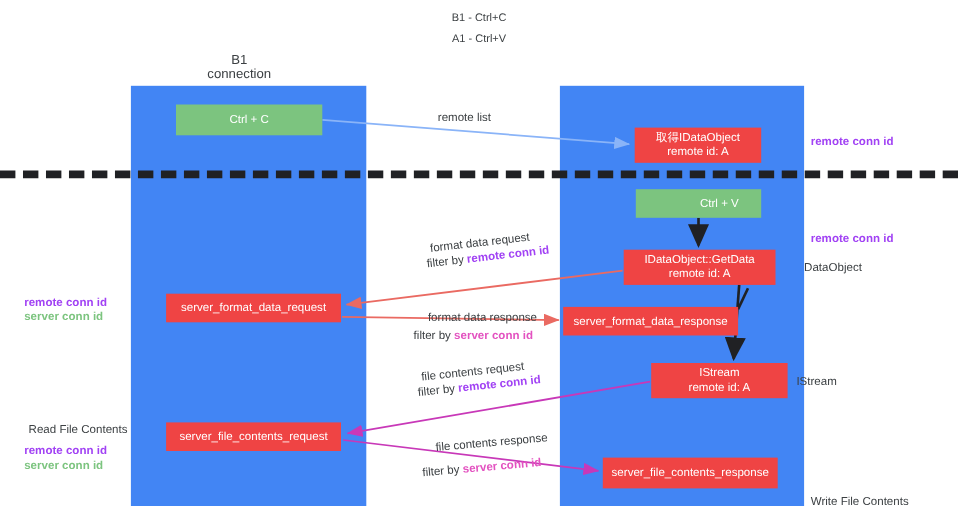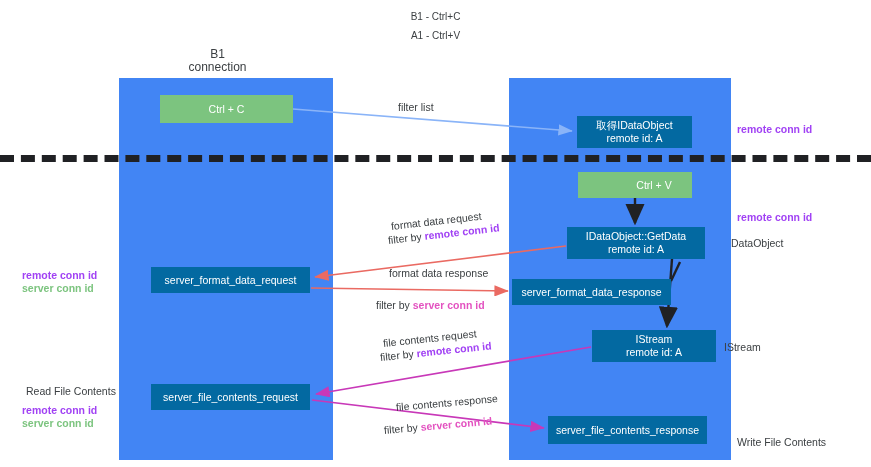--- a/index.html
+++ b/index.html
@@ -38,21 +38,21 @@
   }
 
   
   .node{
     box-sizing:border-box;
     display:flex;flex-direction:column;align-items:center;justify-content:center;
     color:#ffffff;text-align:center;
     font-size:10.5px;line-height:13px;
   }
   .node.green{background:#7cc47f;}
-  .node.orange{background:#0369a1;}
+  .node.orange{background:#ef4444;}
   .node .l2{font-size:10.5px;}
 
   #n-ctrlc{left:160px;top:95px;width:133px;height:28px;}
   #n-idataobject{left:577px;top:116px;width:115px;height:32px;}
   #n-ctrlv{left:578px;top:172px;width:114px;height:26px;padding-left:38px;}
   #n-getdata{left:567px;top:227px;width:138px;height:32px;}
   #n-sfdreq{left:151px;top:267px;width:159px;height:26px;}
   #n-sfdresp{left:512px;top:279px;width:159px;height:26px;}
   #n-istream{left:592px;top:330px;width:124px;height:32px;}
   #n-sfcreq{left:151px;top:384px;width:159px;height:26px;}
@@ -62,36 +62,36 @@
   .edge-label{font-size:10.5px;color:#3c4043;white-space:nowrap;}
   .edge-label b{font-weight:bold;}
   .c-purple{color:#a142f4;}
   .c-pink{color:#e352c0;}
   .c-green{color:#7cc47f;}
 
   #lb-formatlist{left:398px;top:101px;}
 
   #lb-fdreq    {left:391px;top:220px;transform:rotate(-6.5deg);transform-origin:0 50%;}
   #lb-fdreq2   {left:388px;top:234px;transform:rotate(-6.5deg);transform-origin:0 50%;}
-  #lb-fdresp   {left:389px;top:267px;}
+  #lb-fdresp   {left:389px;top:283px;}
   #lb-fdresp2  {left:376px;top:299px;}
 
   #lb-fcreq    {left:383px;top:337px;transform:rotate(-6deg);transform-origin:0 50%;}
   #lb-fcreq2   {left:380px;top:351px;transform:rotate(-6deg);transform-origin:0 50%;}
   #lb-fcresp   {left:396px;top:401px;transform:rotate(-5deg);transform-origin:0 50%;}
   #lb-fcresp2  {left:384px;top:424px;transform:rotate(-5deg);transform-origin:0 50%;}
 
   
   .side{font-size:10.5px;line-height:13px;white-space:nowrap;}
   .side.bold{font-weight:bold;}
   #sd-r1{left:737px;top:123px;}
   #sd-r2{left:737px;top:211px;}
   #sd-dataobject{left:731px;top:237px;color:#3c4043;}
   #sd-istream{left:724px;top:341px;color:#3c4043;}
-  #sd-write{left:737px;top:436px;color:#3c4043;}
+  #sd-write{left:737px;top:450px;color:#3c4043;}
 
   #sd-l1{left:22px;top:269px;}
   #sd-read{left:26px;top:385px;color:#3c4043;}
   #sd-l2{left:22px;top:404px;}
 
   svg.edges{position:absolute;left:0;top:0;width:871px;height:467px;overflow:visible;pointer-events:none;}
 </style>
 </head>
 <body>
 
@@ -177,21 +177,21 @@
   <div class="abs node orange" id="n-sfcresp">
     <span>server_file_contents_response</span>
   </div>
 
   <div class="abs node orange" id="n-sfcreq">
     <span>server_file_contents_request</span>
   </div>
 
   <div class="abs" id="divider"></div>
 
-  <div class="abs edge-label" id="lb-formatlist">filter list</div>
+  <div class="abs edge-label" id="lb-formatlist">remote list</div>
 
   <div class="abs edge-label" id="lb-fdreq">format data request</div>
   <div class="abs edge-label" id="lb-fdreq2">
     <span>filter by </span><b class="c-purple">remote conn id</b>
   </div>
 
   <div class="abs edge-label" id="lb-fdresp">format data response</div>
   <div class="abs edge-label" id="lb-fdresp2">
     <span>filter by </span><b class="c-pink">server conn id</b>
   </div>

